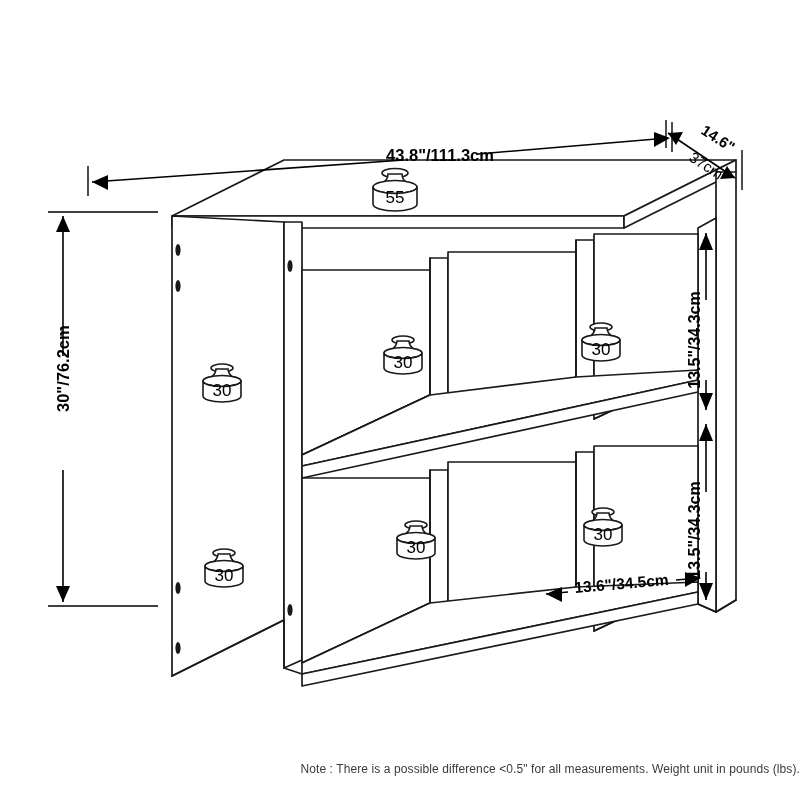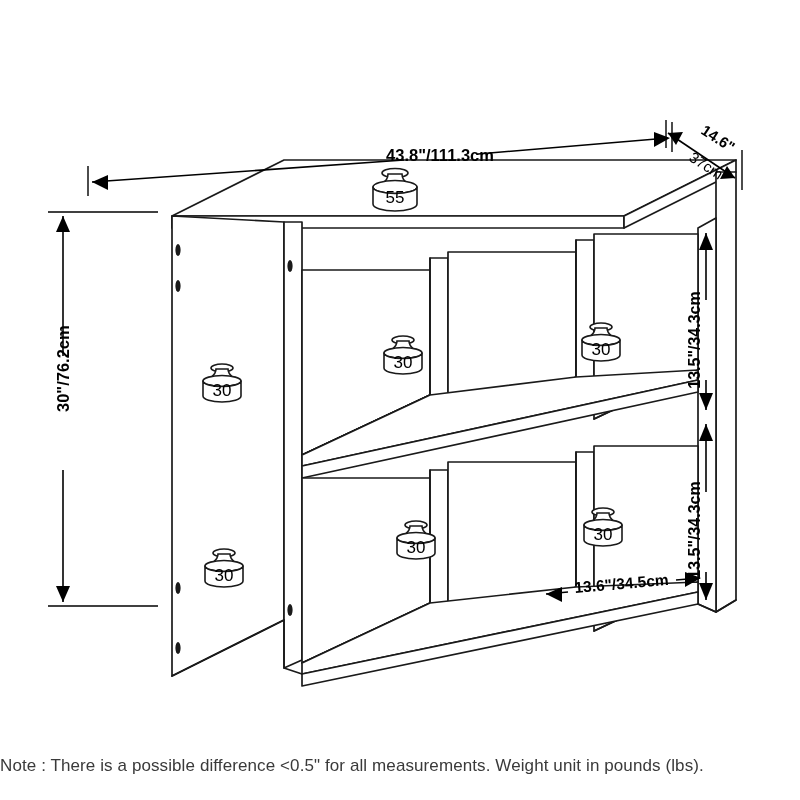--- a/index.html
+++ b/index.html
@@ -78,23 +78,23 @@
     font-family: "Liberation Sans", sans-serif;
     fill: #000000;
     font-size: 17px;
     text-anchor: middle;
   }
   .note-bar {
     position: absolute;
     left: 0;
     right: 0;
     bottom: 24px;
-    text-align: left;
-    font-family: "Liberation Sans", sans-serif;
-    font-size: 17px;
+    text-align: right;
+    font-family: "Liberation Sans", sans-serif;
+    font-size: 12px;
     color: #3a3a3a;
     letter-spacing: 0.1px;
   }
 </style>
 </head>
 <body>
 
 <div id="diagram-root">
 
   <svg class="diagram-canvas" viewBox="0 0 800 800">

